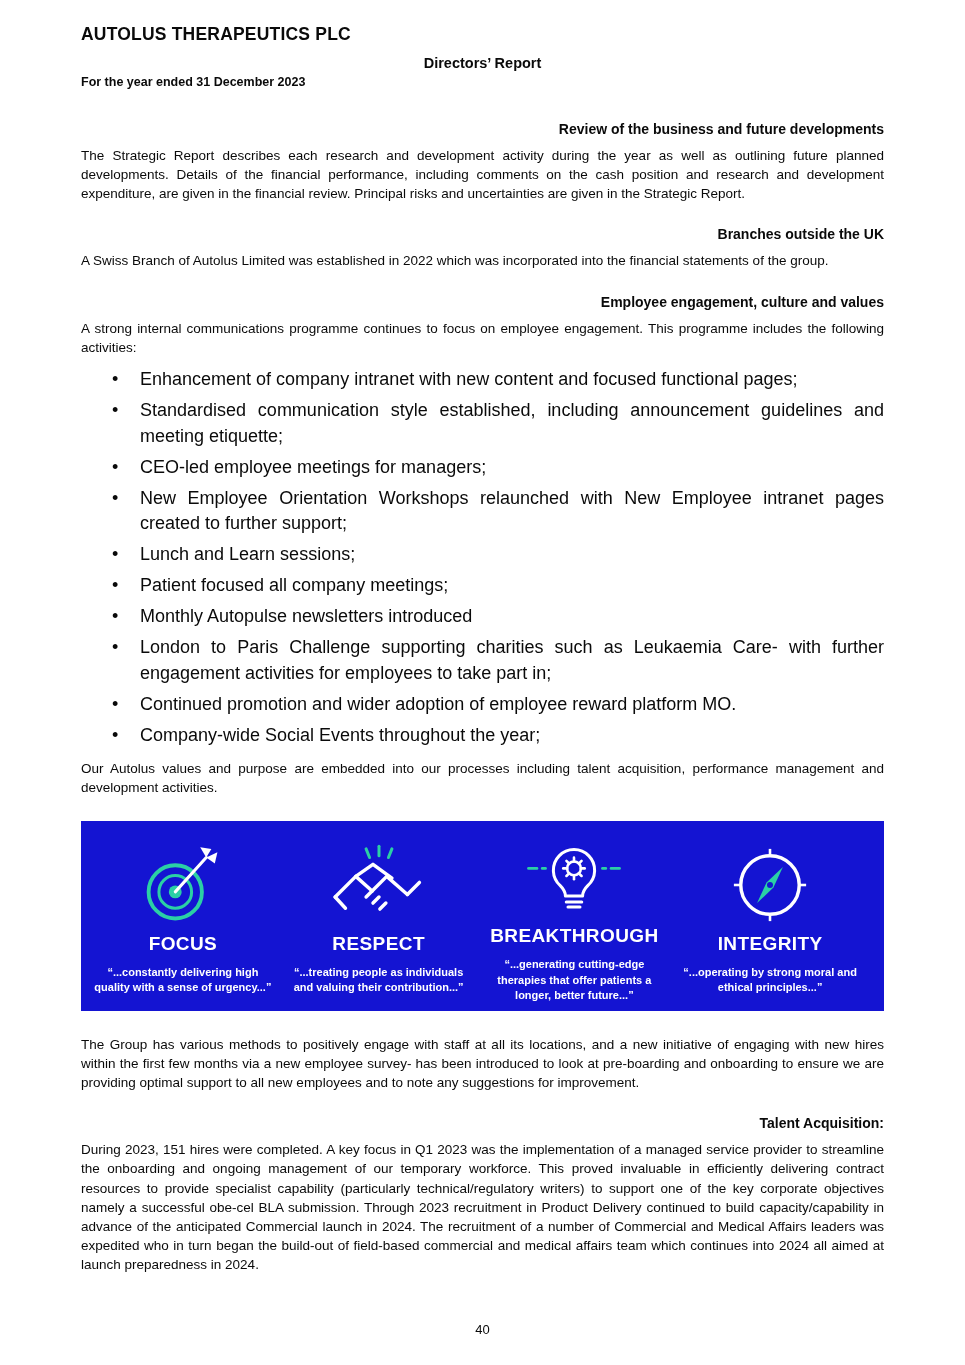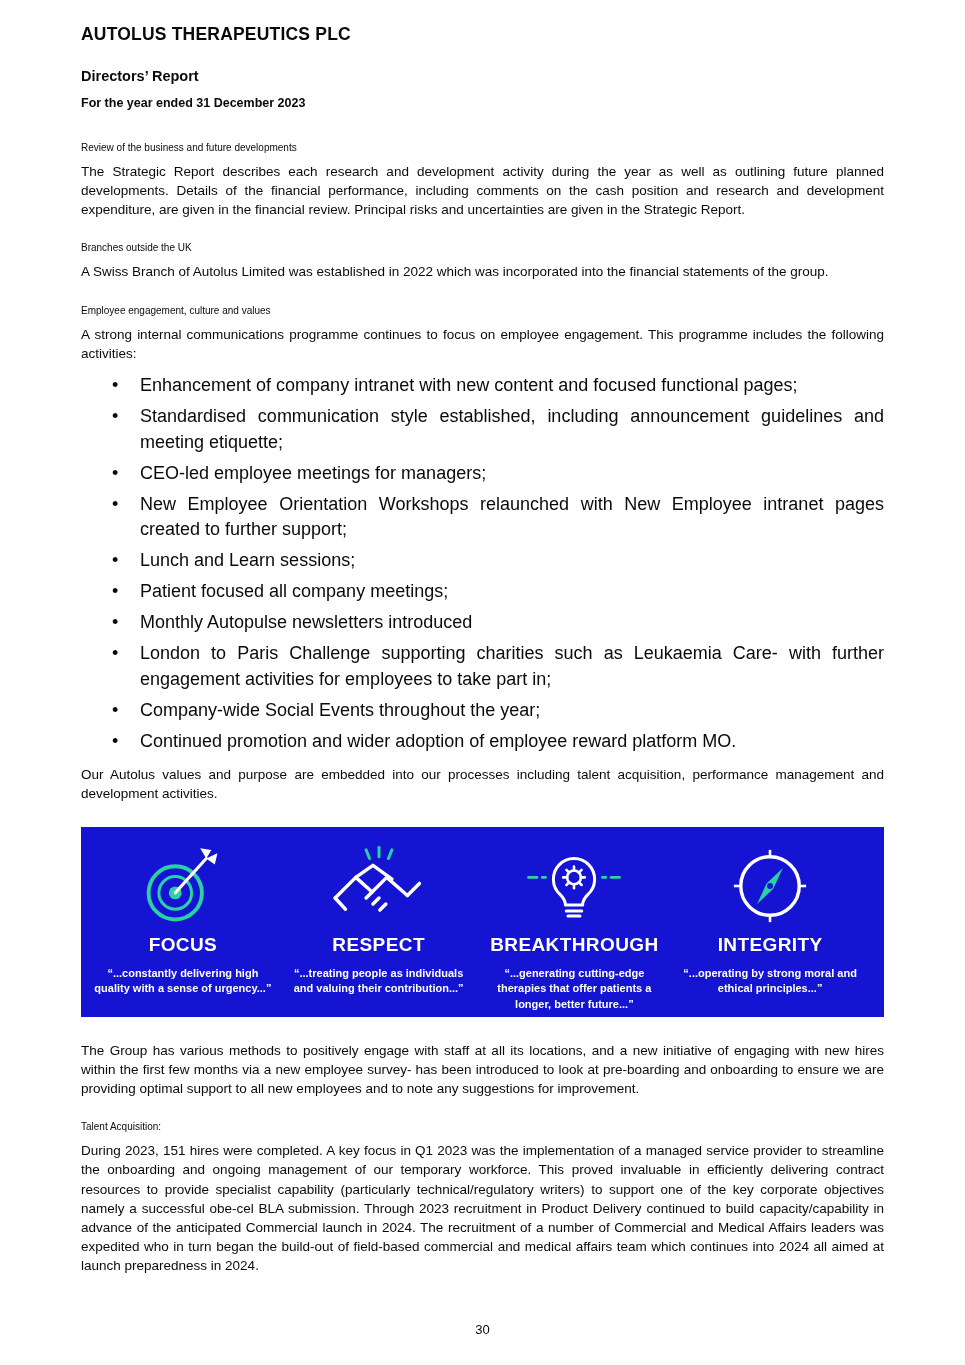--- a/index.html
+++ b/index.html
@@ -9,24 +9,24 @@
   .page {
     width: 965px;
     height: 1365px;
     position: relative;
     background: #ffffff;
     padding: 24px 81px 0 81px;
     overflow: hidden;
   }
 
   .company-name { font-size: 17.5px; font-weight: bold; letter-spacing: 0.2px; }
-  .report-title { font-size: 14.5px; font-weight: bold; margin-top: 23px; }
-  .report-period { font-size: 12.5px; font-weight: bold; margin-top: 12px; }
-
-  .sec-heading { font-size: 10px; font-weight: normal; margin: 23px 0 9px 0; }
+  .report-title { font-size: 14.5px; font-weight: bold; margin-top: 10px; text-align: center; }
+  .report-period { font-size: 12.5px; font-weight: bold; margin-top: 4px; }
+
+  .sec-heading { font-size: 14px; font-weight: bold; margin: 23px 0 9px 0; text-align: right; }
   .sec-heading.first { margin-top: 32px; }
 
   p.body-text {
     font-size: 13.5px;
     line-height: 1.42;
     text-align: justify;
     margin-bottom: 10px;
   }
 
   ul.bullet-list { list-style: none; margin: 2px 0 10px 0; }
@@ -44,21 +44,21 @@
     position: absolute;
     left: 31px;
     top: 0;
   }
 
   .values-banner {
     margin-top: 24px;
     height: 190px;
     background: #1414d2;
     display: flex;
-    align-items: flex-start;
+    align-items: center;
     padding: 12px 16px 10px 4px;
   }
   .value-col {
     flex: 1 1 0;
     display: flex;
     flex-direction: column;
     align-items: center;
     color: #ffffff;
     padding: 0 6px;
   }
@@ -119,22 +119,22 @@
     <p class="body-text">A strong internal communications programme continues to focus on employee engagement. This programme includes the following activities:</p>
     <ul class="bullet-list">
       <li>Enhancement of company intranet with new content and focused functional pages;</li>
       <li>Standardised communication style established, including announcement guidelines and meeting etiquette;</li>
       <li>CEO-led employee meetings for managers;</li>
       <li>New Employee Orientation Workshops relaunched  with New Employee intranet pages created to further support;</li>
       <li>Lunch and Learn sessions;</li>
       <li>Patient focused all company meetings;</li>
       <li>Monthly Autopulse newsletters introduced</li>
       <li>London to Paris Challenge supporting charities such as Leukaemia Care- with further engagement activities for employees to take part in;</li>
+      <li>Continued promotion and wider adoption of employee reward platform MO.</li>
       <li>Company-wide Social Events throughout the year;</li>
-      <li>Continued promotion and wider adoption of employee reward platform MO.</li>
     </ul>
     <p class="body-text">Our Autolus values and purpose are embedded into our processes including talent acquisition, performance management and development activities.</p>
   </section>
 
   <div class="values-banner" style="background-color: rgb(20, 20, 210); color: rgb(255, 255, 255);">
 
     <div class="value-col">
       <div class="value-icon">
         <svg viewBox="0 0 110 100" width="96" height="86" aria-hidden="true">
           <circle cx="46" cy="58" r="31" fill="none" stroke="#2bd0a5" stroke-width="4.5"></circle>
@@ -223,15 +223,15 @@
 
   <section>
     <p class="body-text" style="margin-top: 24px;">The Group has various methods to positively engage with staff at all its locations, and a new initiative of engaging with new hires within the first few months via a new employee survey- has been introduced to look at pre-boarding and onboarding to ensure we are providing optimal support to all new employees and to note any suggestions for improvement.</p>
   </section>
 
   <section>
     <div class="sec-heading">Talent Acquisition:</div>
     <p class="body-text">During 2023, 151 hires were completed. A key focus in Q1 2023 was the implementation of a managed service provider to streamline the onboarding and ongoing management of our temporary workforce. This proved invaluable in efficiently delivering contract resources to provide specialist capability (particularly technical/regulatory writers) to support one of the key corporate objectives namely a successful obe-cel BLA submission. Through 2023 recruitment in Product Delivery continued to build capacity/capability in advance of the anticipated Commercial launch in 2024. The recruitment of a number of Commercial and Medical Affairs leaders was expedited who in turn began the build-out of field-based commercial and medical affairs team which continues into 2024 all aimed at launch preparedness in 2024.</p>
   </section>
 
-  <div class="page-footer">30</div>
+  <div class="page-footer">40</div>
 
 </div>
 
 </body></html>

